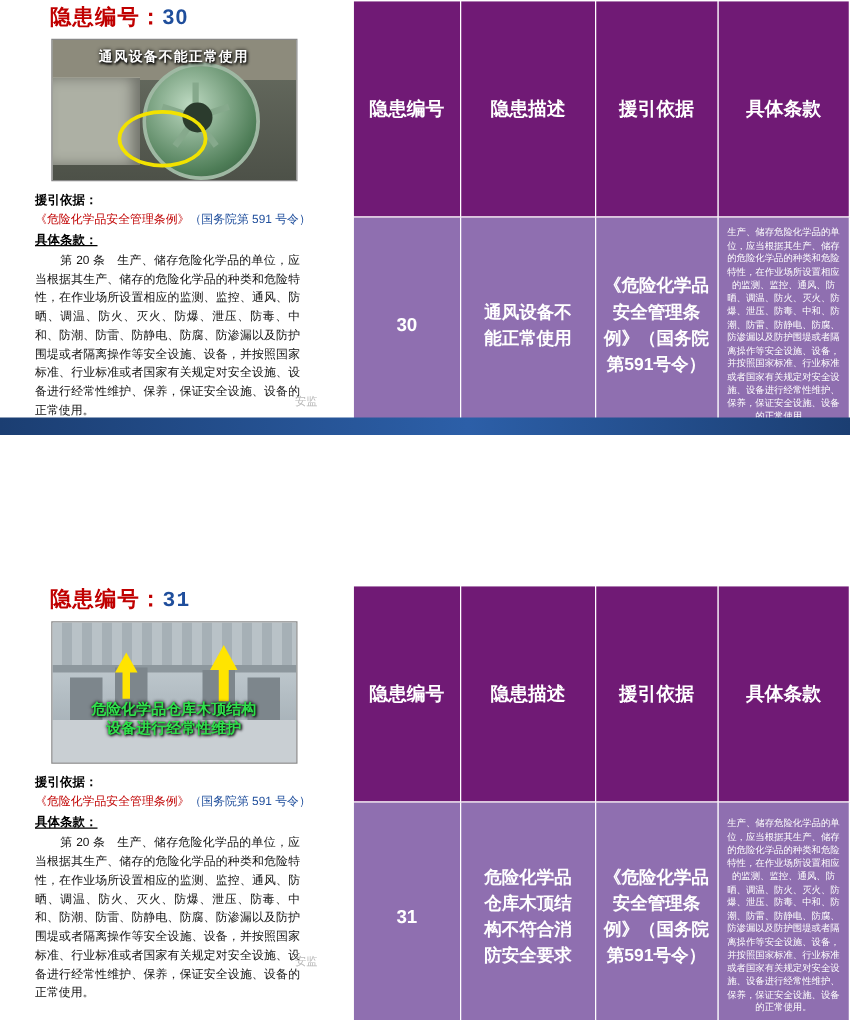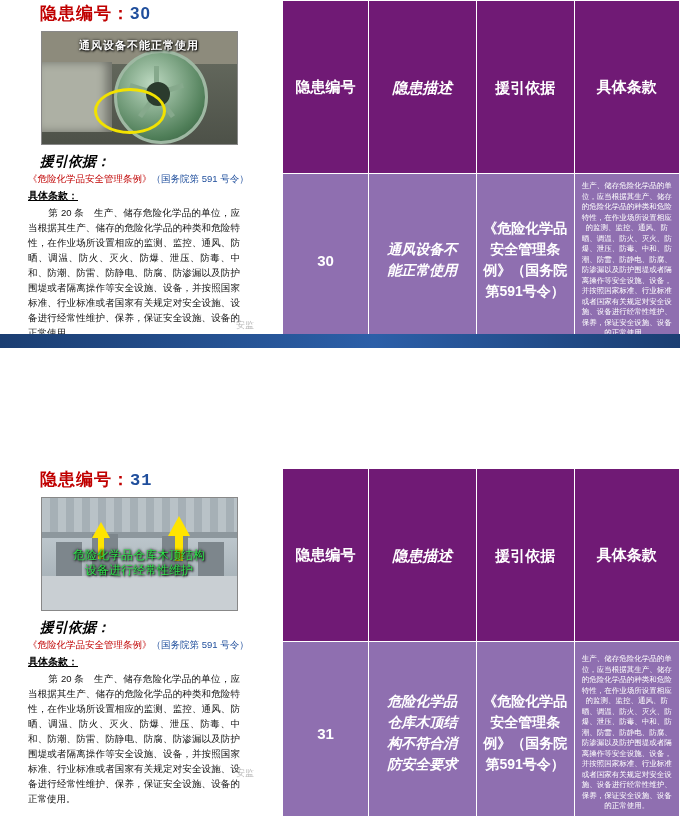--- a/index.html
+++ b/index.html
@@ -55,42 +55,42 @@
   
   .photo2{background:linear-gradient(#cfd8dd,#9aa5ac);}
   .photo2 .ceiling{position:absolute;left:0;right:0;top:0;height:34px;
     background:repeating-linear-gradient(90deg,#b9c2c7 0 8px,#a6b0b6 8px 16px);}
   .photo2 .beam{position:absolute;left:0;right:0;top:34px;height:6px;background:#8d979d;}
   .photo2 .floor{position:absolute;left:0;right:0;bottom:0;height:34px;background:#c9cfd3;}
   .photo2 .shelf{position:absolute;bottom:34px;width:26px;height:34px;background:#7d868c;}
   .photo2 .arrow{position:absolute;width:0;height:0;border-left:9px solid transparent;
     border-right:9px solid transparent;border-bottom:16px solid #ffe400;}
   .photo2 .arrow-stem{position:absolute;width:6px;height:22px;background:#ffe400;}
-  .photo2 .cap{position:absolute;left:0;right:0;bottom:32px;text-align:center;
-    color:#2fe04b;font-size:12px;font-weight:normal;line-height:15px;
+  .photo2 .cap{position:absolute;left:0;right:0;bottom:20px;text-align:center;
+    color:#2fe04b;font-size:12px;font-weight:bold;line-height:15px;
     text-shadow:0 0 3px #000,1px 1px 2px #000;}
 
-  .doc-label{margin:8px 0 0 40px;font-size:14px;color:#000;font-weight:bold;font-style:italic;}
+  .doc-label{margin:8px 0 0 28px;font-size:10px;color:#000;font-weight:bold;}
   .doc-ref{margin:2px 0 0 28px;font-size:9.5px;color:#c00000;}
   .doc-ref .blue{color:#1f4e9c;}
   .doc-sub{margin:3px 0 0 28px;font-size:10px;color:#000;font-weight:bold;text-decoration:underline;}
   .doc-body{margin:2px 38px 0 28px;font-size:9.5px;line-height:15px;color:#111;text-align:justify;}
   .doc-body .indent{display:inline-block;width:20px;}
   .wm{position:absolute;right:24px;bottom:8px;font-size:9px;color:#b9b9b9;text-align:right;}
 
   
   .tbl{position:absolute;top:0;right:0;border-collapse:collapse;width:398px;}
   .tbl td{border:1px solid #ffffff;vertical-align:middle;text-align:center;}
   .hdr td{
     background:#701a75;color:#ffffff;font-size:15px;font-weight:bold;
     height:140px;
   }
   .row td{background:#8f6fb0;color:#ffffff;}
   .c-no{width:96px;font-size:15px;font-weight:bold;}
-  .c-desc{width:96px;font-size:14px;font-weight:bold;line-height:21px;padding:0 12px;font-style:italic;}
+  .c-desc{width:96px;font-size:14px;font-weight:bold;line-height:21px;padding:0 12px;}
   .c-base{width:96px;font-size:14px;font-weight:bold;line-height:21px;padding:16px 6px;}
   .c-clause{width:110px;font-size:7.5px;line-height:10.5px;text-align:left;padding:4px 5px;
     vertical-align:top;}
 </style>
 </head>
 <body>
 
 <div class="page">
 
   <div class="block first">

